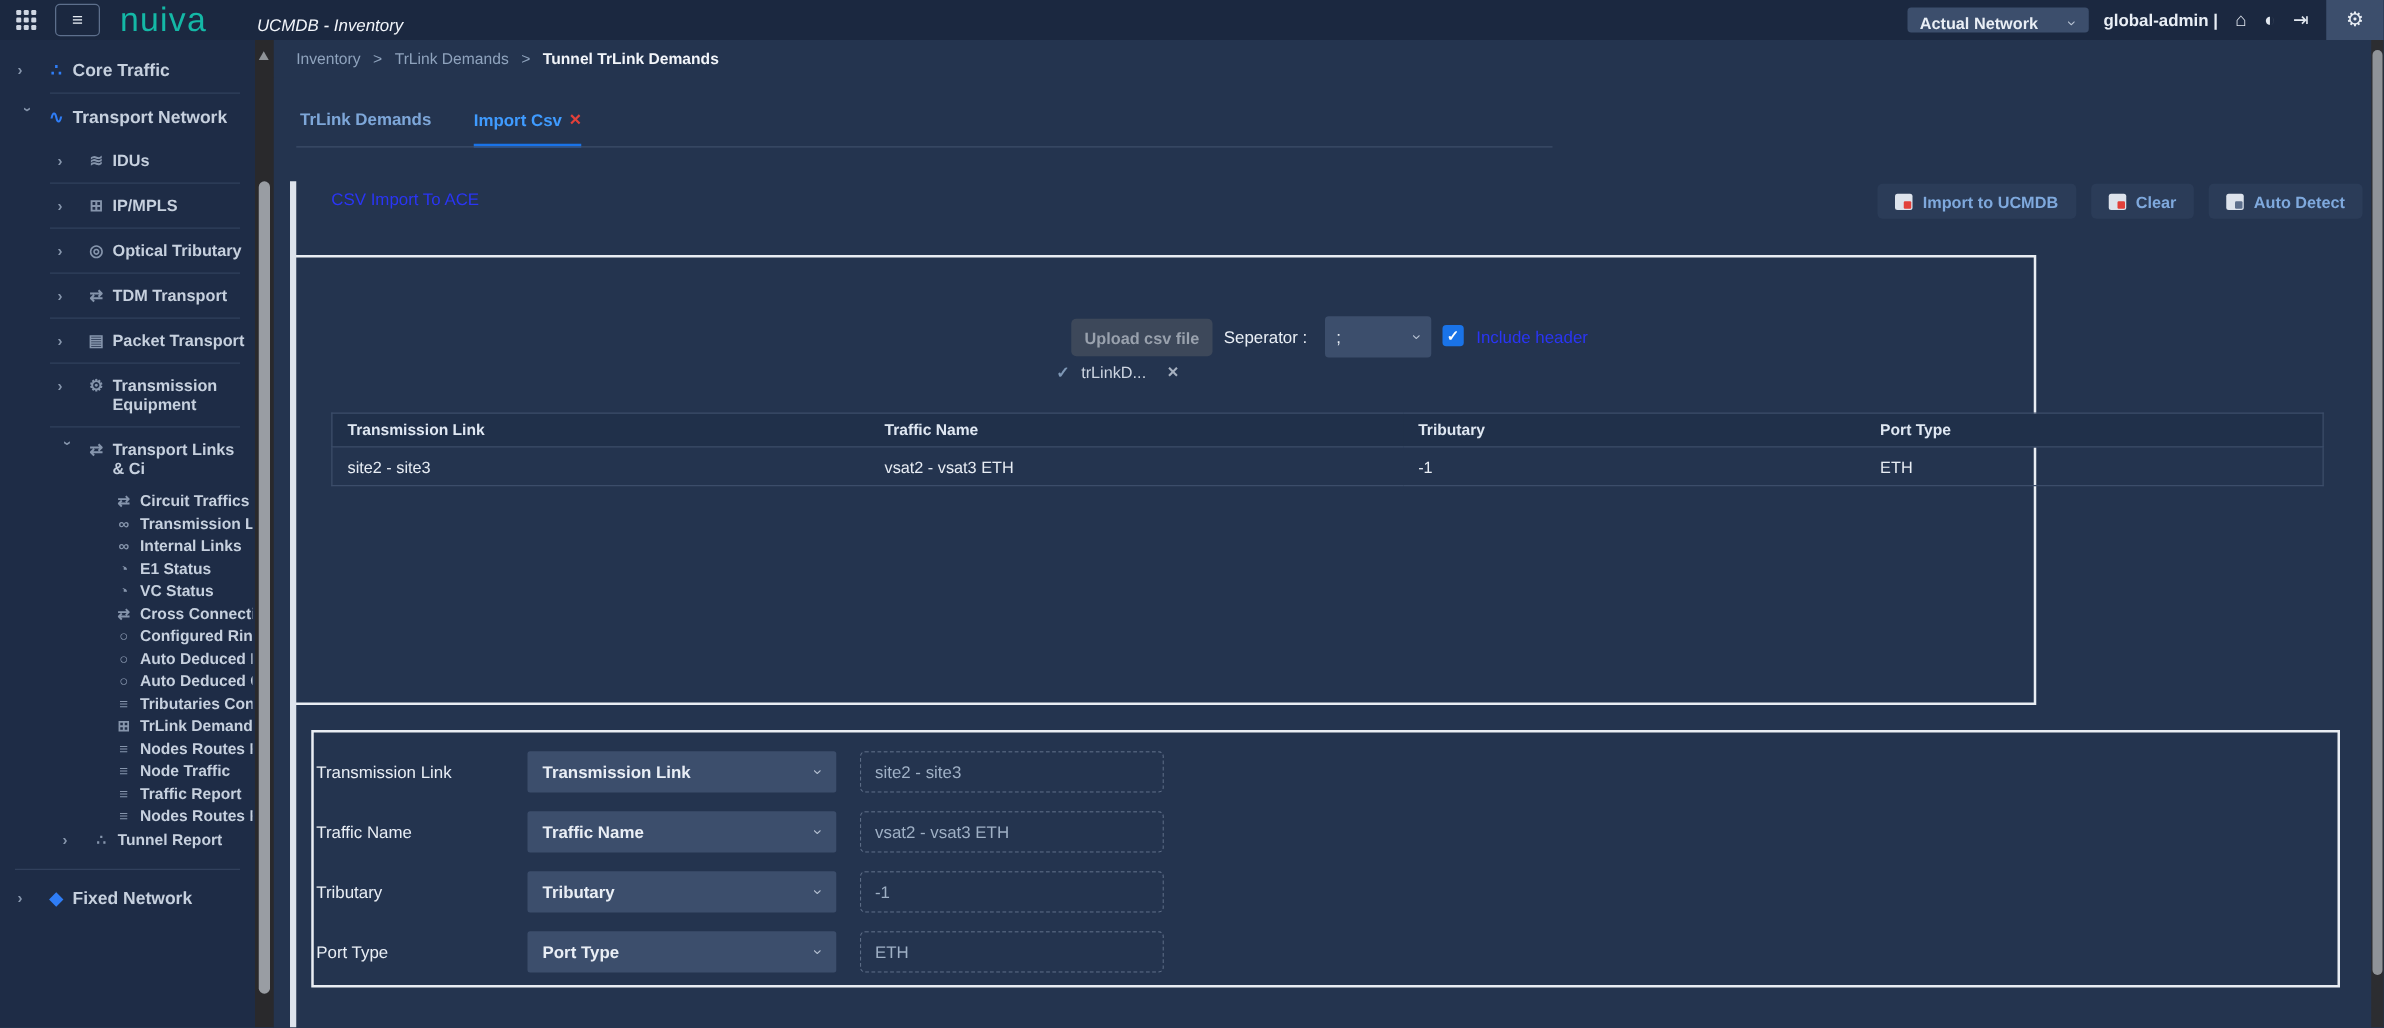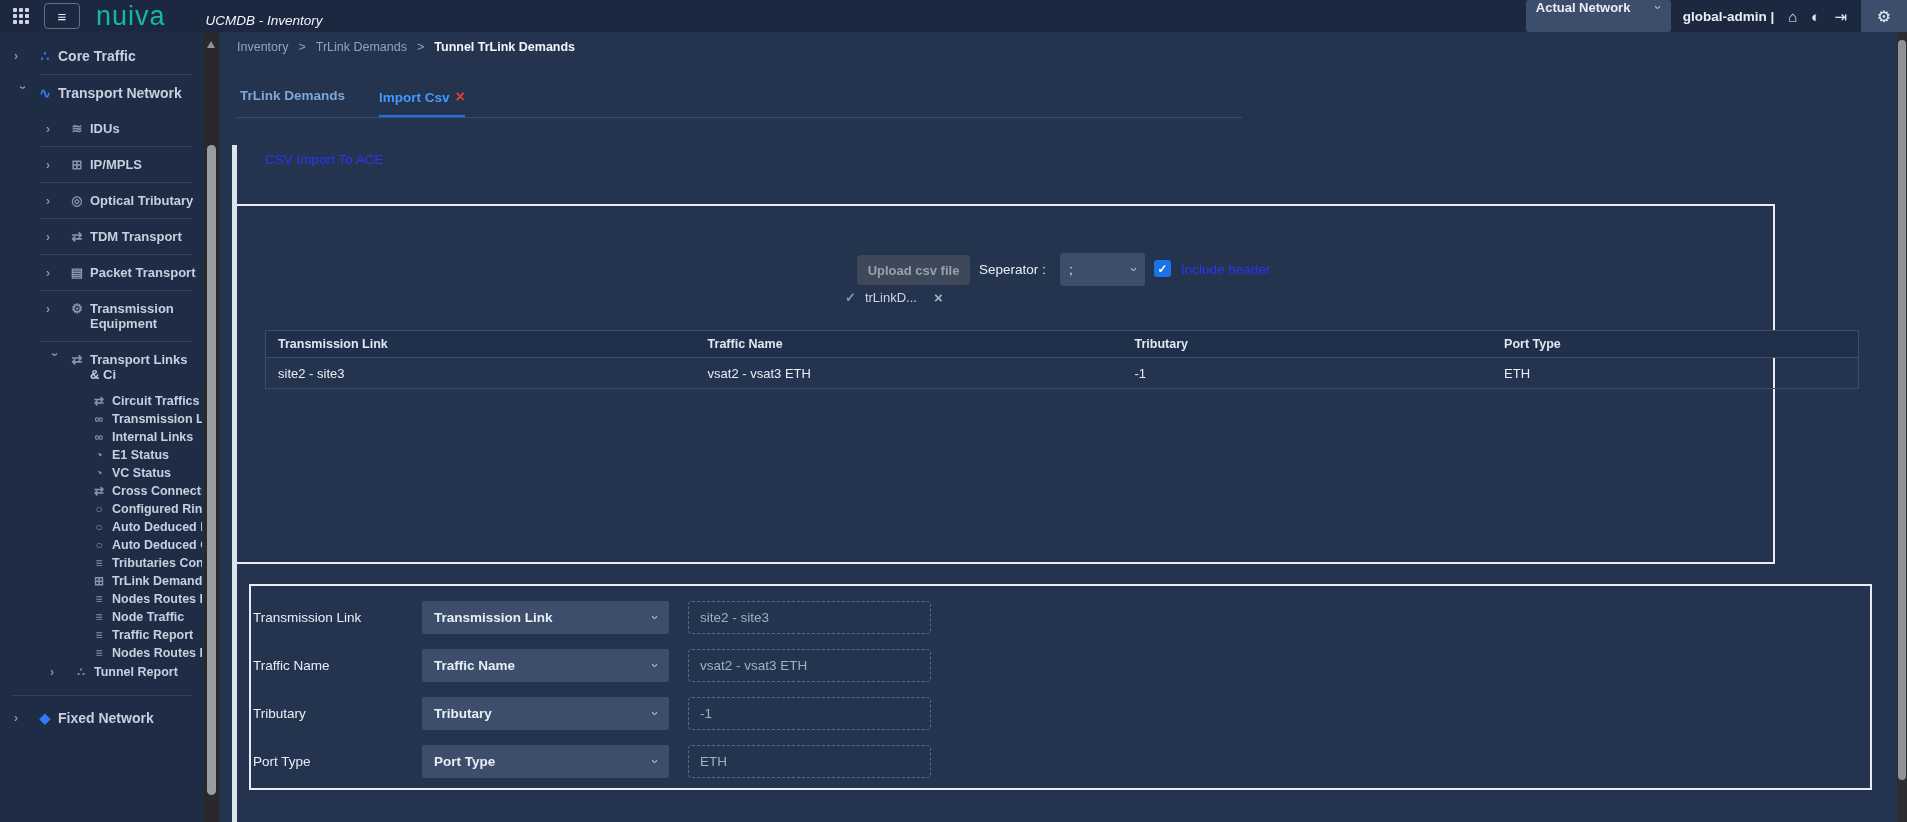--- a/index.html
+++ b/index.html
@@ -14,21 +14,21 @@
   html,body{width:1907px;height:822px;overflow:hidden}
   body{font-family:"Liberation Sans",sans-serif;background:var(--content-bg);color:var(--text-primary);position:relative}
   
   .header{position:absolute;left:0;top:0;width:1907px;height:32px;background:var(--header-bg);display:flex;align-items:center;z-index:30}
   .grid-ico{width:17px;height:17px;margin-left:13px;display:grid;grid-template-columns:repeat(3,4px);grid-template-rows:repeat(3,4px);gap:2px;cursor:pointer}
   .grid-ico i{background:#cfd6e2;border-radius:1px}
   .burger{margin-left:14px;width:36px;height:26px;border:1px solid #5d6f8c;border-radius:4px;color:#e6ebf2;display:flex;align-items:center;justify-content:center;font-size:15px;cursor:pointer}
   .logo{margin-left:16px;font-size:27px;font-weight:400;letter-spacing:1px;color:#14b8a6;line-height:1}
   .app-title{margin-left:40px;font-size:13.5px;font-weight:400;font-style:italic;color:#f2f5fa;align-self:flex-end;padding-bottom:4px}
   .hspacer{flex:1}
-  .net-select{height:32px;background:var(--select-bg);border-radius:3px;display:flex;align-items:flex-start;padding:0 10px;gap:26px;font-size:13px;font-weight:700;cursor:pointer}
+  .net-select{height:20px;background:var(--select-bg);border-radius:3px;display:flex;align-items:flex-end;padding:0 10px;gap:26px;font-size:13px;font-weight:700;cursor:pointer}
   .chev{display:inline-block;transform:rotate(90deg);font-size:13px;color:#b9c4d4;font-weight:400}
   .user{margin-left:12px;font-size:13.5px;font-weight:700}
   .hico{margin-left:14px;font-size:15px;color:#e3e9f1;cursor:pointer;line-height:1}
   .gear-box{margin-left:14px;width:46px;height:32px;background:var(--select-bg);display:flex;align-items:center;justify-content:center;font-size:16px;cursor:pointer}
   
   .breadcrumb{position:absolute;left:219px;top:32px;height:30px;display:flex;align-items:center;gap:10px;padding-left:18px;font-size:12.5px;z-index:5}
   .crumb{color:#8fa3bd;cursor:pointer}
   .crumb.current{color:#f2f5fa;font-weight:700;cursor:default}
   .crumb-sep{color:#8fa3bd}
   
@@ -62,21 +62,21 @@
   .tab.active{color:var(--tab-active);border-bottom:3px solid var(--accent-blue)}
   .tab .close{color:var(--close-red);font-size:16px;font-weight:700;margin-left:6px;cursor:pointer}
   .tab-line{position:absolute;left:18px;top:55px;width:1005px;height:1px;background:var(--table-border)}
   .csv-link{position:absolute;left:46px;top:90px;font-size:13.5px;color:var(--link-blue);cursor:pointer}
   .btn-row{position:absolute;right:7px;top:85px;display:flex;gap:12px}
   .btn{height:28px;background:var(--button-bg);border-radius:4px;display:flex;align-items:center;gap:8px;padding:0 14px;font-size:13px;font-weight:700;color:var(--button-text);cursor:pointer}
   .mini-ico{width:14px;height:13px;background:#dde3ec;border-radius:2px;position:relative;flex:none}
   .mini-ico::after{content:"";position:absolute;right:1px;bottom:1px;width:6px;height:6px;background:var(--close-red);border-radius:1px}
   .mini-ico.detect::after{background:#5d6f8c}
   
-  .panel1{position:absolute;left:14px;top:142px;width:1542px;height:360px;border:2px solid var(--panel-border);background:var(--content-bg)}
+  .panel1{position:absolute;left:14px;top:142px;width:1396px;height:360px;border:2px solid var(--panel-border);background:var(--content-bg)}
   .light-scroll{position:absolute;left:13px;top:83px;bottom:0;width:5px;background:#dde3ec;z-index:1}
   .upload-btn{position:absolute;left:622px;top:49px;width:113px;height:30px;background:var(--control-bg);border-radius:4px;color:#99a1ad;font-size:13px;font-weight:700;display:flex;align-items:center;justify-content:center;cursor:pointer}
   .file-chip{position:absolute;left:610px;top:83px;display:flex;align-items:center;gap:9px;font-size:13px}
   .file-chip .check{color:#7e97b5;font-size:13px;font-weight:700}
   .file-chip .fname{color:#cdd5e1}
   .file-chip .remove{color:#a7b1c0;font-size:15px;font-weight:700;cursor:pointer;margin-left:8px}
   .sep-label{position:absolute;left:744px;top:56px;font-size:13.5px;color:var(--text-primary)}
   .sep-select{position:absolute;left:825px;top:47px;width:85px;height:33px;background:var(--select-bg);border-radius:3px;display:flex;align-items:center;justify-content:space-between;padding:0 9px;font-size:13.5px;cursor:pointer}
   .cbx{position:absolute;left:919px;top:54px;width:17px;height:17px;background:var(--accent-blue);border-radius:3px;color:#fff;font-size:12px;font-weight:700;display:flex;align-items:center;justify-content:center;cursor:pointer}
   .cbx-label{position:absolute;left:946px;top:56px;font-size:13.5px;color:var(--link-blue)}
@@ -286,20 +286,34 @@
 
 <div class="content">
   <div class="tabs" id="tabs">
       <div class="tab"><span>TrLink Demands</span></div>
       <div class="tab active"><span>Import Csv</span><span class="close">×</span></div>
     </div>
   <div class="tab-line"></div>
   <div class="light-scroll"></div>
 
   <div class="csv-link">CSV Import To ACE</div>
+  <div class="btn-row" id="btnrow">
+      <div class="btn">
+        <span class="mini-ico"></span>
+        <span>Import to UCMDB</span>
+      </div>
+      <div class="btn">
+        <span class="mini-ico"></span>
+        <span>Clear</span>
+      </div>
+      <div class="btn">
+        <span class="mini-ico detect"></span>
+        <span>Auto Detect</span>
+      </div>
+    </div>
 
   <div class="panel1">
     <div class="upload-btn">Upload csv file</div>
     <div class="file-chip">
       <span class="check">✓</span>
       <span class="fname">trLinkD...</span>
       <span class="remove">×</span>
     </div>
     <div class="sep-label">Seperator :</div>
     <div class="sep-select">

